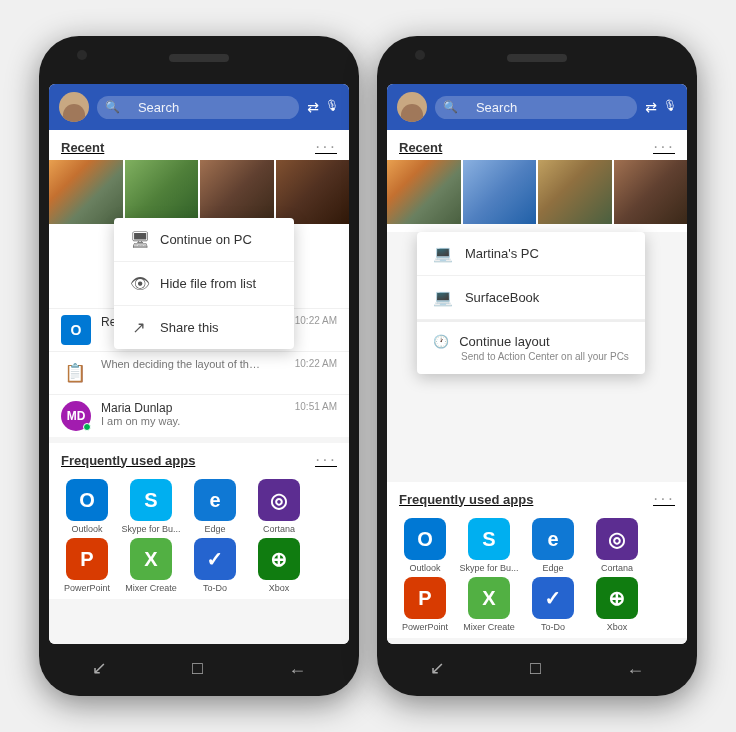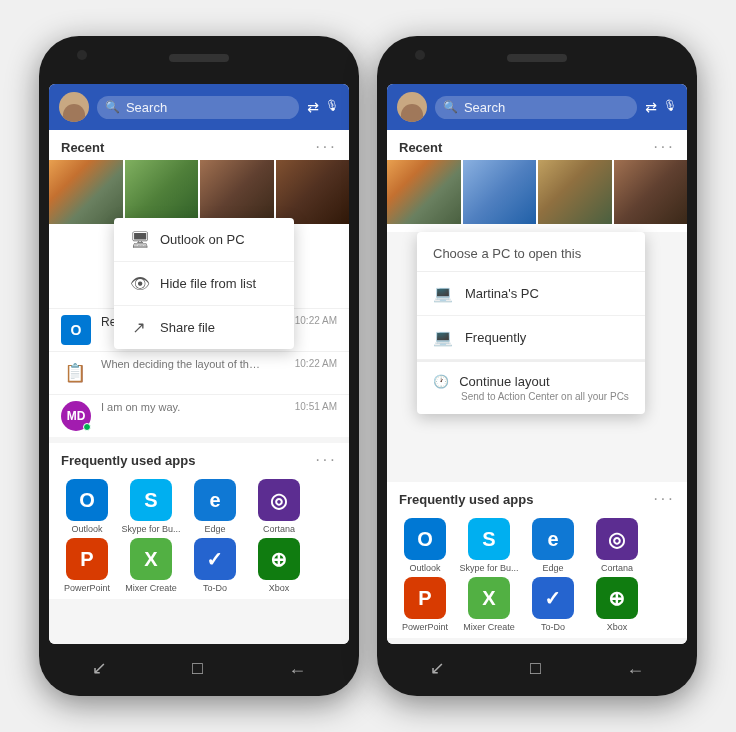--- a/index.html
+++ b/index.html
@@ -123,20 +123,21 @@
     }
 
     .search-icon {
       color: rgba(255,255,255,0.8);
       font-size: 12px;
     }
 
     .search-text {
       color: rgba(255,255,255,0.9);
       font-size: 13px;
+      margin-left: 12px;
     }
 
     .header-icons {
       display: flex;
       gap: 6px;
       color: white;
       font-size: 14px;
     }
 
     
@@ -151,20 +152,21 @@
     .section {
       background: #fff;
       margin-bottom: 6px;
     }
 
     .section-header {
       display: flex;
       align-items: center;
       justify-content: space-between;
       padding: 8px 12px 4px;
+      text-decoration: underline;
     }
 
     .section-title {
       font-size: 13px;
       font-weight: 600;
       color: #333;
     }
 
     .section-dots {
       color: #999;
@@ -465,29 +467,29 @@
             <div class="img-slot landscape"></div>
             <div class="img-slot green"></div>
             <div class="img-slot dark"></div>
             <div class="img-slot coffee"></div>
           </div>
 
           <div style="position:relative;">
             <div class="context-menu" style="top:-10px; left:65px;">
               <div class="context-menu-item">
                 <span class="menu-icon">🖥</span>
-                <span>Outlook on PC</span>
+                <span>Continue on PC</span>
               </div>
               <div class="context-menu-item">
                 <span class="menu-icon">👁</span>
                 <span>Hide file from list</span>
               </div>
               <div class="context-menu-item">
                 <span class="menu-icon">↗</span>
-                <span>Share file</span>
+                <span>Share this</span>
               </div>
             </div>
           </div>
 
           <div class="activity-item" style="margin-top:80px;">
             <div class="outlook-icon-img">O</div>
             <div class="activity-text">
               <div class="activity-title">Re: Q4 Status Review</div>
             </div>
             <div class="activity-time">10:22 AM</div>
@@ -500,20 +502,21 @@
             </div>
             <div class="activity-time">10:22 AM</div>
           </div>
 
           <div class="activity-item">
             <div class="person-avatar">
               MD
               <div class="online-dot"></div>
             </div>
             <div class="activity-text">
+              <div class="activity-title">Maria Dunlap</div>
               <div class="activity-subtitle">I am on my way.</div>
             </div>
             <div class="activity-time">10:51 AM</div>
           </div>
 
         </div>
 
         <div class="section">
           <div class="section-header">
             <span class="section-title">Frequently used apps</span>
@@ -596,28 +599,27 @@
 
           <div class="image-grid">
             <div class="img-slot landscape"></div>
             <div class="img-slot blue-sky"></div>
             <div class="img-slot field"></div>
             <div class="img-slot dark"></div>
           </div>
 
           <div style="position:relative; margin-top:4px;">
             <div class="pc-menu" style="left:30px; top:0;">
-              <div class="pc-menu-title">Choose a PC to open this</div>
               <div class="pc-menu-item">
                 <span class="pc-icon">💻</span>
                 <span>Martina's PC</span>
               </div>
               <div class="pc-menu-item">
                 <span class="pc-icon">💻</span>
-                <span>Frequently</span>
+                <span>SurfaceBook</span>
               </div>
               <div class="continue-later">
                 <div class="continue-later-title">
                   <span>🕐</span>
                   <span>Continue layout</span>
                 </div>
                 <div class="continue-later-subtitle">Send to Action Center on all your PCs</div>
               </div>
             </div>
           </div>

